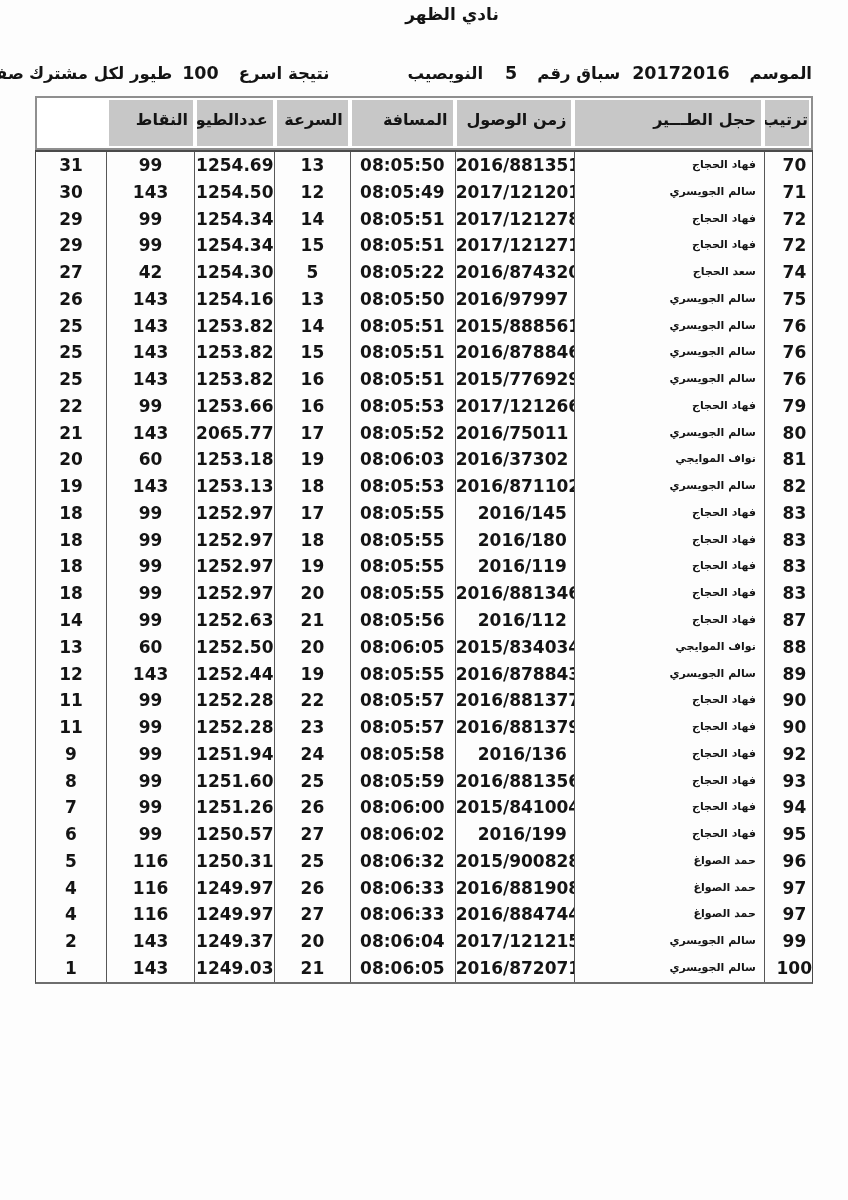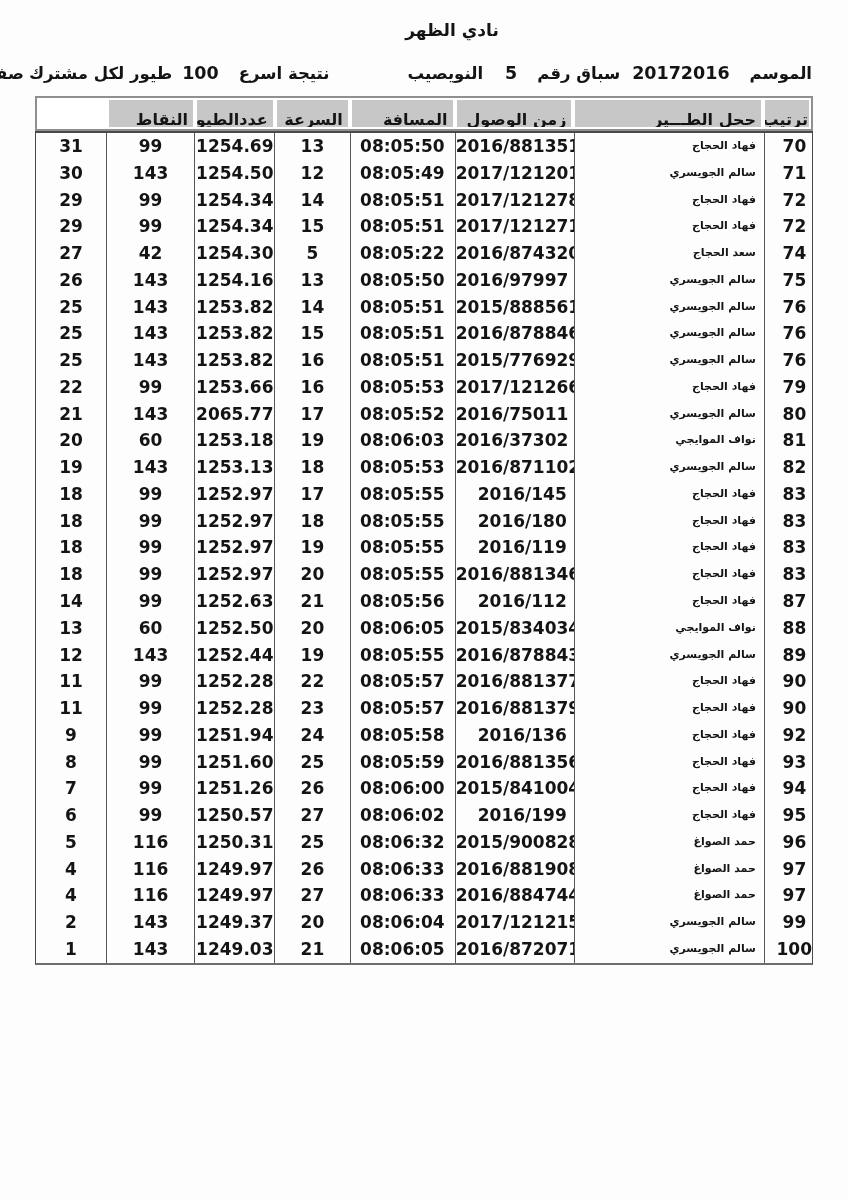--- a/index.html
+++ b/index.html
@@ -11,21 +11,21 @@
     font-family: "DejaVu Sans", sans-serif;
     font-weight: bold;
     color: #141414;
     overflow: hidden;
     --cols: 6.2% 24.5% 15.35% 13.55% 9.7% 10.3% 11.4% 9%;
   }
 
   
   .club-title {
     position: absolute;
-    top: 20px;
+    top: 4px;
     left: 0;
     width: 100%;
     box-sizing: border-box;
     padding-left: 56px;      
     text-align: center;
     font-size: 17px;
     letter-spacing: 0.5px;
   }
 
   
@@ -64,21 +64,21 @@
     grid-template-columns: var(--cols);
     direction: rtl;
     border: 2px solid #8f8f8f;
     background: #ffffff;
     padding: 1px 0;
     box-sizing: border-box;
   }
   .th {
     background: #c7c7c7;
     margin: 1px 2px;
-    height: 27px;
+    height: 46px;
     line-height: 39px;
     font-size: 16px;
     text-align: right;
     padding: 0 5px;
     box-sizing: border-box;
     white-space: nowrap;
     overflow: hidden;
   }
   .th-rank { text-align: left; padding: 0 1px; }
 

